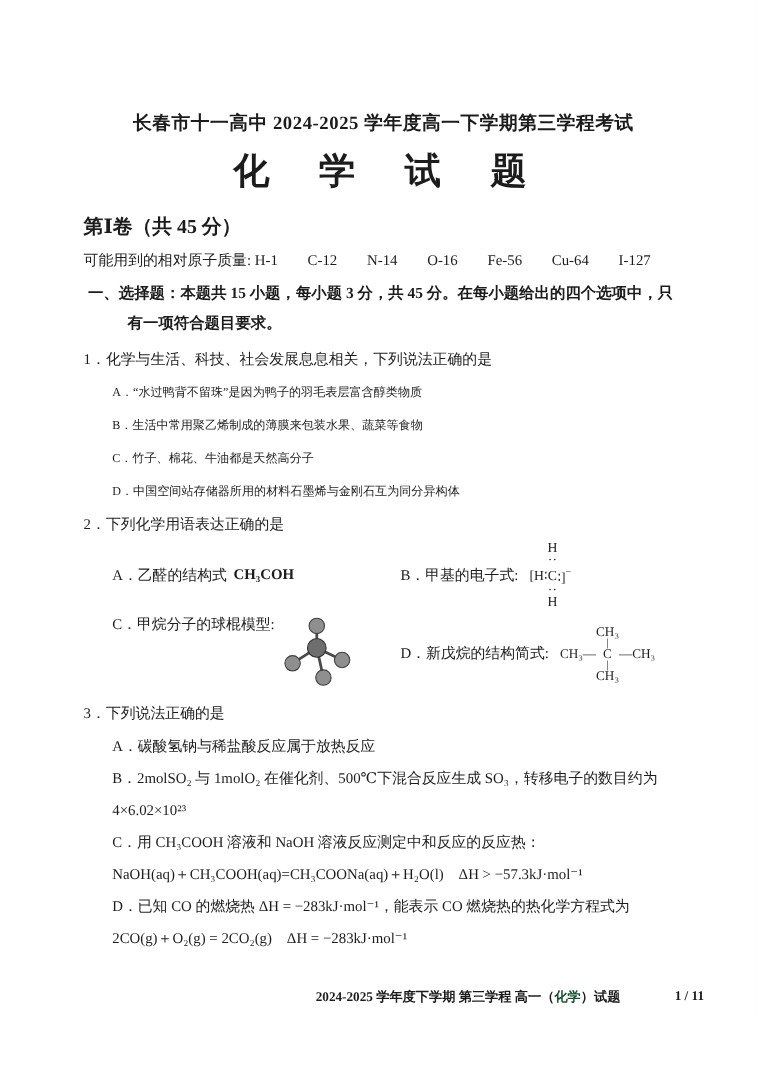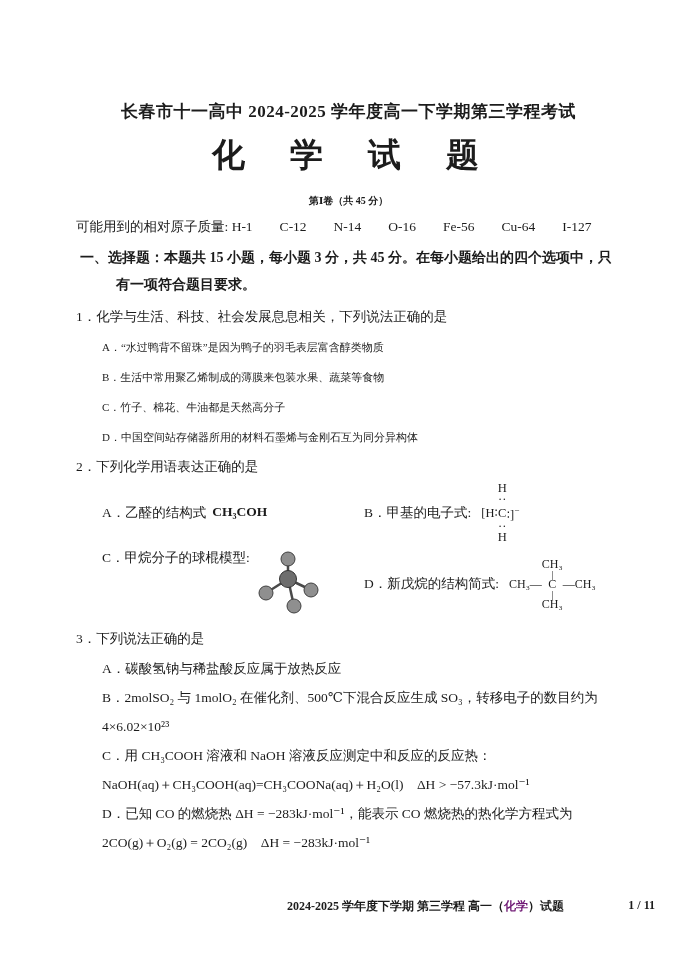--- a/index.html
+++ b/index.html
@@ -8,21 +8,21 @@
     width:689px;height:972px;
     margin:0 auto;
     background:#ffffff;
     font-family:"Liberation Serif","DejaVu Serif",serif;
     color:#1c1c1c;
     overflow:hidden;
   }
   .content{padding:100px 68px 0 76px;}
   .title1{text-align:center;font-weight:bold;font-size:17px;margin:0 0 10px 0;letter-spacing:0.5px;}
   .title2{text-align:center;font-weight:bold;font-size:33px;letter-spacing:6px;margin:0 0 16px 0;}
-  .part-title{text-align:center;font-weight:bold;font-size:10px;margin:0 0 10px 0;}
+  .part-title{text-align:left;font-weight:bold;font-size:18px;margin:0 0 10px 0;}
   .masses{font-size:13.5px;margin:0 0 8px 0;}
   .instructions{font-weight:bold;font-size:14px;line-height:27px;margin:4px;}
   .instructions .ind2{display:block;padding-left:36px;}
   .stem{font-size:13.5px;line-height:30px;margin:0;}
   .opt{font-size:11px;line-height:30px;padding-left:26px;margin:0;}
   .q2row{display:flex;align-items:center;padding-left:26px;font-size:13.5px;}
   .q2row .colL{flex:0 0 262px;display:flex;align-items:flex-start;gap:6px;}
   .q2row .colR{flex:1;display:flex;align-items:center;gap:10px;}
   .row-ab{min-height:62px;}
   .row-cd{min-height:80px;}
@@ -43,21 +43,21 @@
     grid-template-columns:auto auto auto;
     justify-items:center;align-items:center;
     font-size:12px;line-height:11px;
     vertical-align:middle;
   }
   .struct-grid .vb{font-size:10px;line-height:9px;}
   .q3line{font-size:13.5px;line-height:29px;padding-left:26px;margin:0;}
   .q3sub{padding-left:26px;}
   .footer{position:absolute;top:898px;left:0;width:100%;font-weight:bold;font-size:12px;}
   .footer-text{position:absolute;left:287px;top:0;white-space:nowrap;}
-  .footer-page{position:absolute;right:34px;top:0;}
+  .footer-page{position:absolute;right:49px;top:0;}
   svg{display:block;}
 </style>
 </head>
 <body>
 
 <div class="page">
   <div class="content">
 
     <p class="title1">长春市十一高中 2024-2025 学年度高一下学期第三学程考试</p>
     <p class="title2">化　学　试　题</p>
@@ -146,16 +146,16 @@
     <p class="q3line">B．2molSO₂ 与 1molO₂ 在催化剂、500℃下混合反应生成 SO₃，转移电子的数目约为</p>
     <p class="q3line q3sub">4×6.02×10²³</p>
     <p class="q3line">C．用 CH₃COOH 溶液和 NaOH 溶液反应测定中和反应的反应热：</p>
     <p class="q3line q3sub">NaOH(aq)＋CH₃COOH(aq)=CH₃COONa(aq)＋H₂O(l)　ΔH &gt; −57.3kJ·mol⁻¹</p>
     <p class="q3line">D．已知 CO 的燃烧热 ΔH = −283kJ·mol⁻¹，能表示 CO 燃烧热的热化学方程式为</p>
     <p class="q3line q3sub">2CO(g)＋O₂(g) = 2CO₂(g)　ΔH = −283kJ·mol⁻¹</p>
 
   </div>
 
   <div class="footer">
-    <span class="footer-text"><span>2024-2025 学年度下学期 第三学程 高一（</span><span style="color: #701a75;">化学</span><span>）试题</span></span>
+    <span class="footer-text"><span>2024-2025 学年度下学期 第三学程 高一（</span><span style="color: #14532d;">化学</span><span>）试题</span></span>
     <span class="footer-page">1 / 11</span>
   </div>
 </div>
 
 </body></html>

